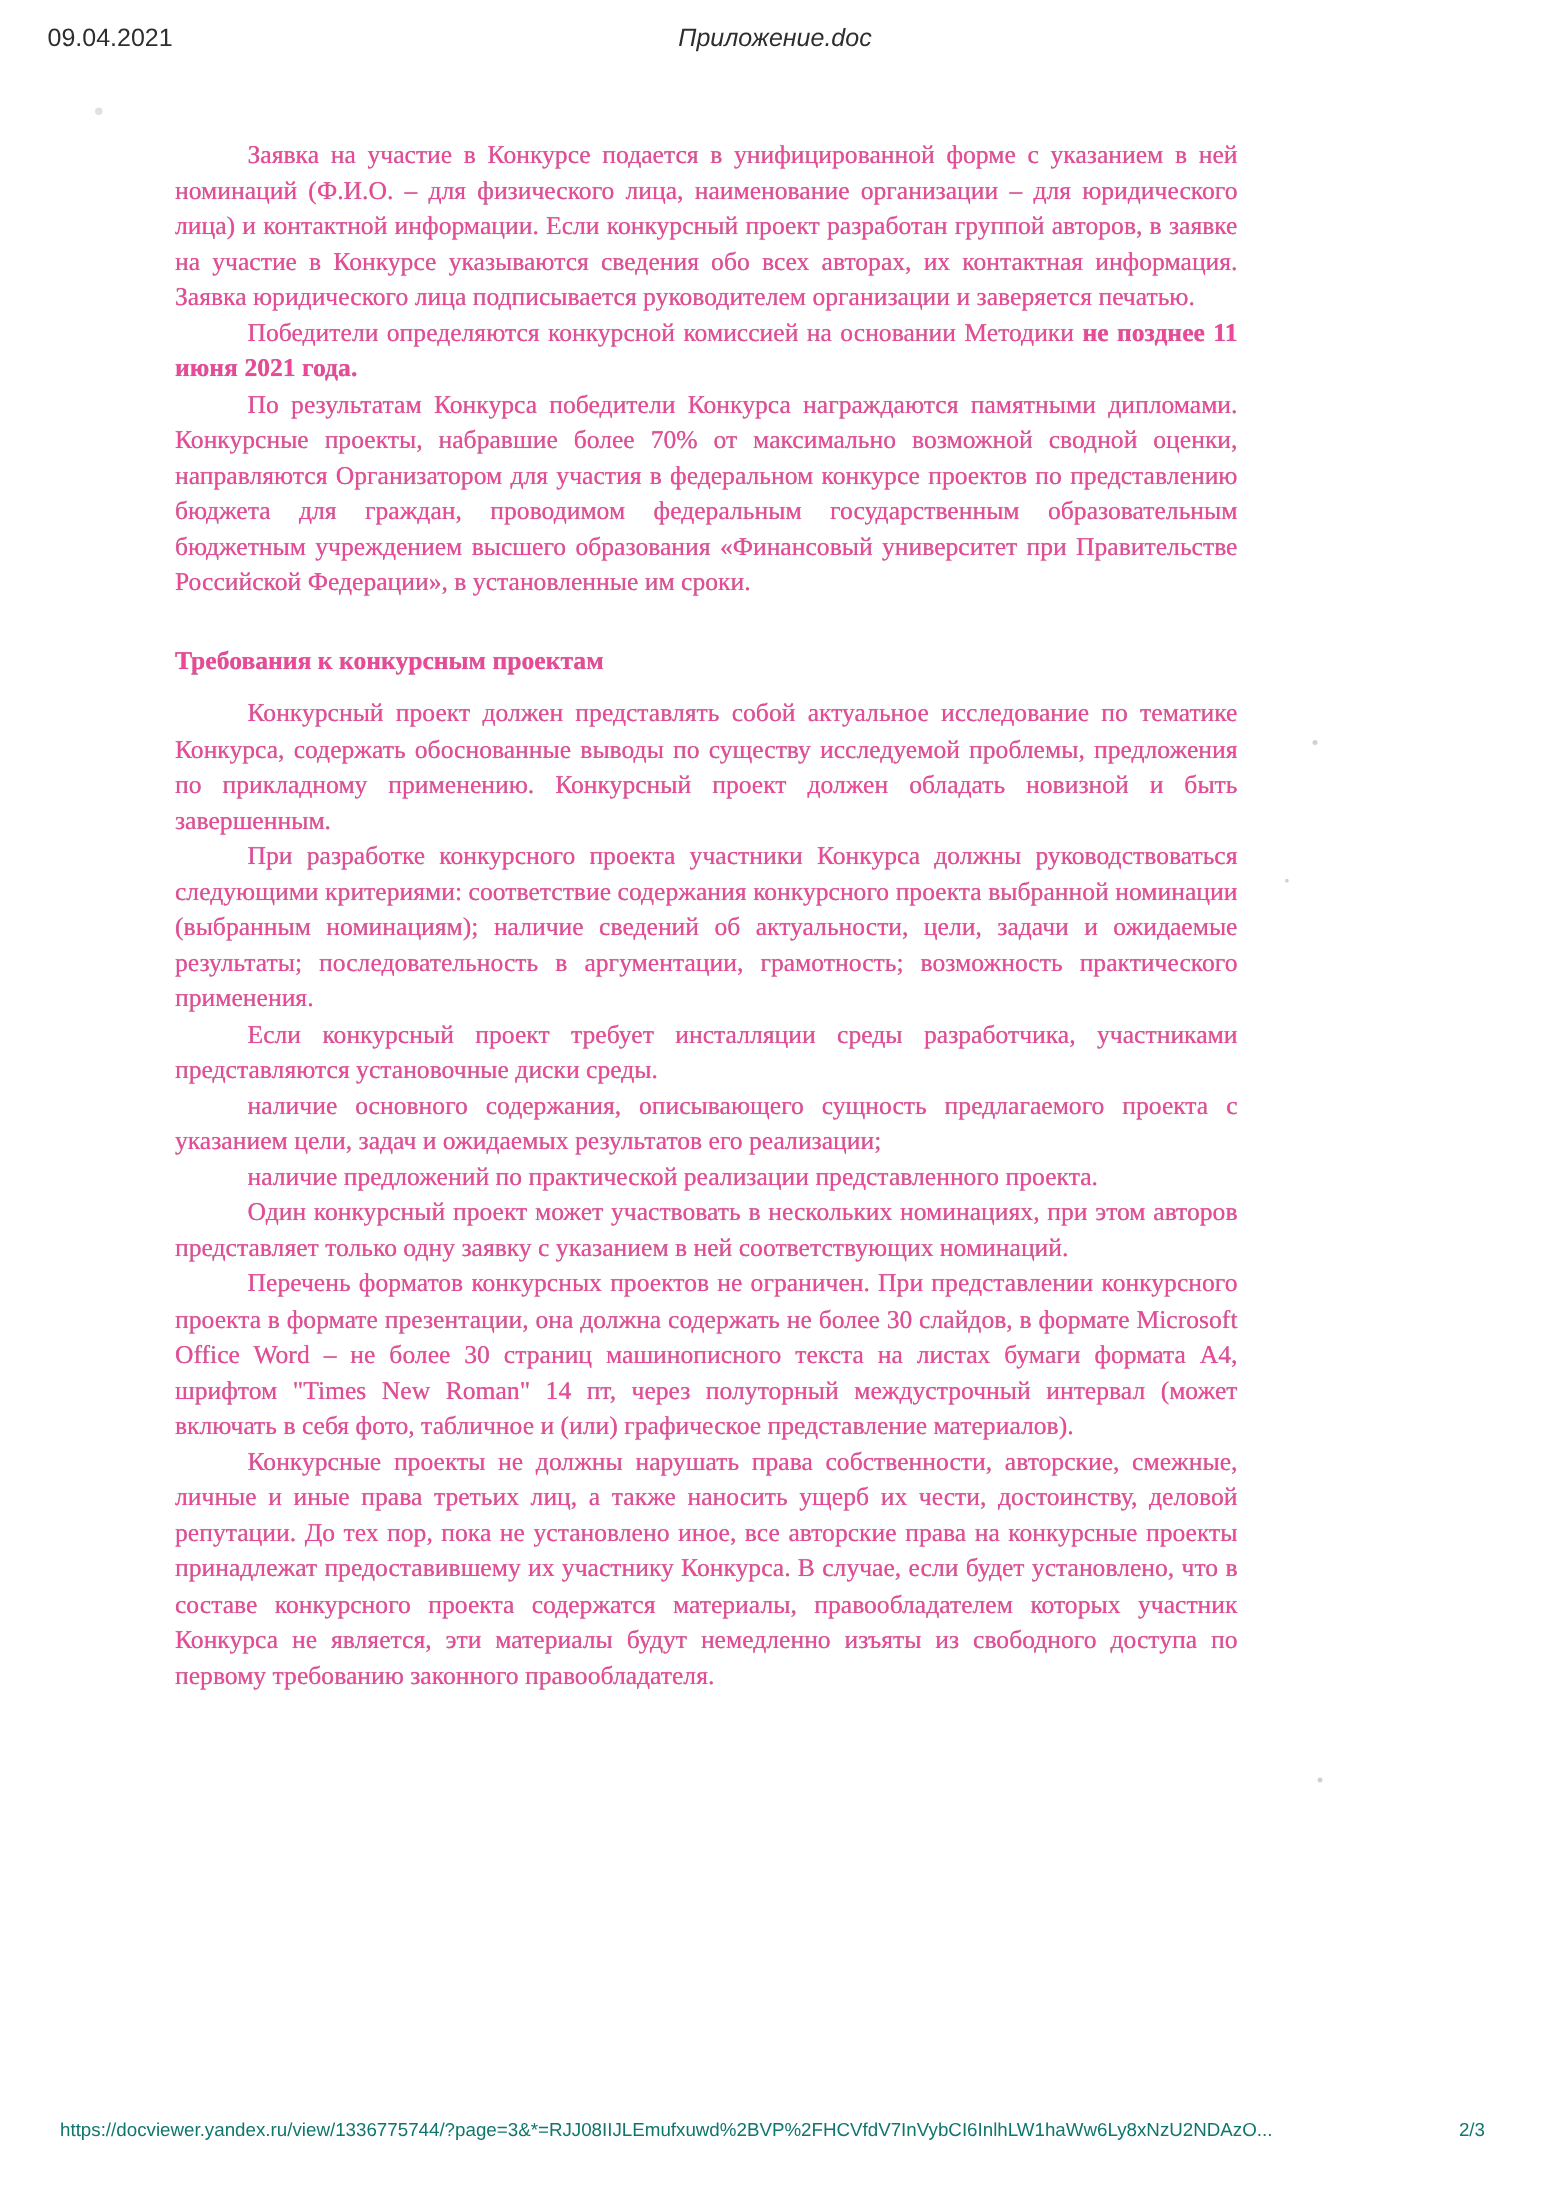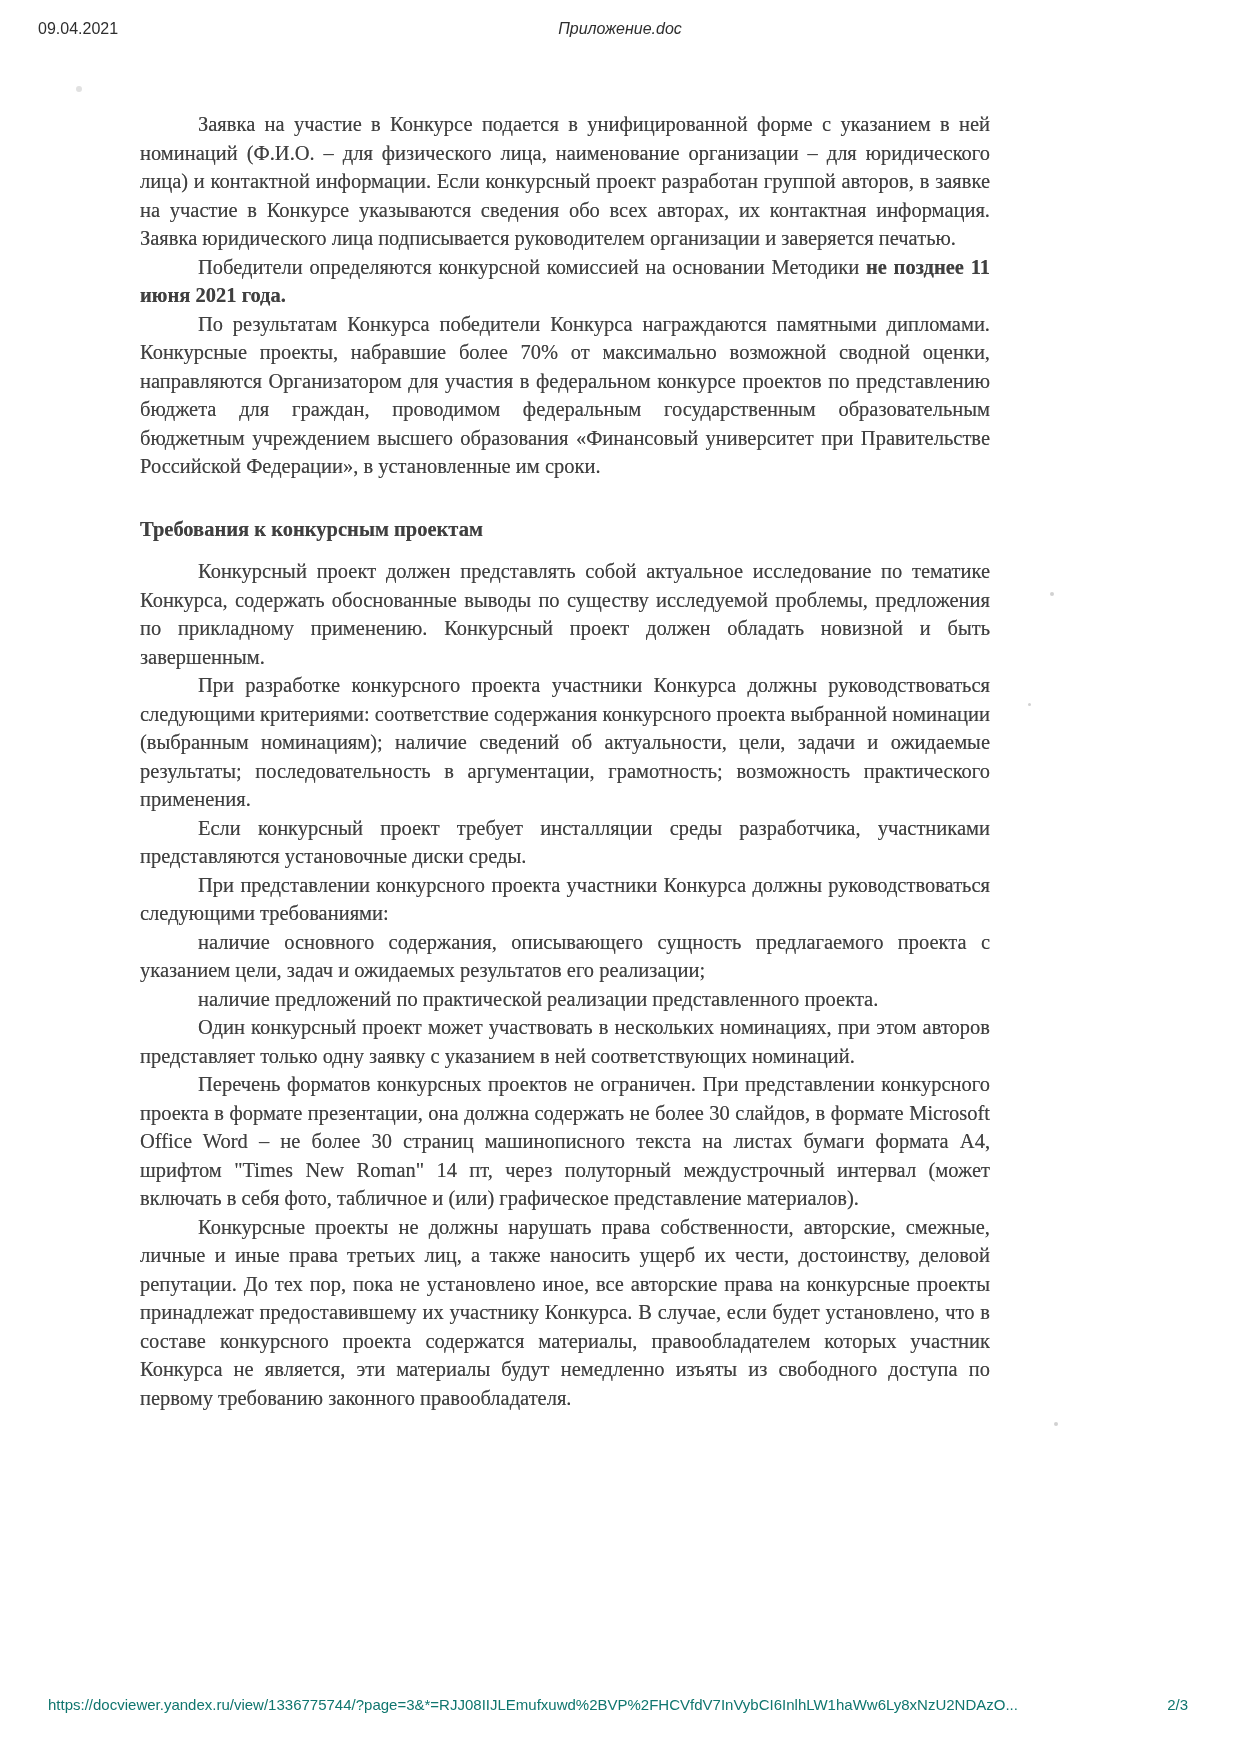--- a/index.html
+++ b/index.html
@@ -12,42 +12,42 @@
     overflow: hidden;
     font-family: "Liberation Serif", serif;
   }
   .print-header {
     position: absolute;
     top: 20px;
     left: 0;
     width: 100%;
     height: 24px;
     font-family: "Liberation Sans", sans-serif;
-    font-size: 16px;
+    font-size: 20px;
     color: #2e2e2e;
   }
   .hdr-date {
     position: absolute;
     left: 38px;
     top: 0;
   }
   .hdr-title {
     display: block;
     width: 100%;
     text-align: center;
     font-style: italic;
   }
   .doc-body {
     position: absolute;
     top: 110px;
     left: 140px;
     width: 850px;
     font-size: 20.5px;
     line-height: 28.5px;
-    color: #404040;
+    color: #ec4899;
     text-align: justify;
     text-shadow: 0 0 0.6px rgba(45,45,45,0.55);
   }
   .para {
     margin: 0;
     text-indent: 58px;
   }
   .para.gap-before { }
   .para.heading {
     font-weight: bold;
@@ -89,21 +89,20 @@
 </div>
 
 <div class="doc-body" id="doc-body">
     <p class="para"><span>Заявка на участие в Конкурсе подается в унифицированной форме с указанием в ней номинаций (Ф.И.О. – для физического лица, наименование организации – для юридического лица) и контактной информации. Если конкурсный проект разработан группой авторов, в заявке на участие в Конкурсе указываются сведения обо всех авторах, их контактная информация. Заявка юридического лица подписывается руководителем организации и заверяется печатью.</span></p>
     <p class="para gap-before"><span>Победители определяются конкурсной комиссией на основании Методики </span><span class="bold">не позднее 11 июня 2021 года.</span></p>
     <p class="para gap-before"><span>По результатам Конкурса победители Конкурса награждаются памятными дипломами. Конкурсные проекты, набравшие более 70% от максимально возможной сводной оценки, направляются Организатором для участия в федеральном конкурсе проектов по представлению бюджета для граждан, проводимом федеральным государственным образовательным бюджетным учреждением высшего образования «Финансовый университет при Правительстве Российской Федерации», в установленные им сроки.</span></p>
     <p class="para heading"><span>Требования к конкурсным проектам</span></p>
     <p class="para"><span>Конкурсный проект должен представлять собой актуальное исследование по тематике Конкурса, содержать обоснованные выводы по существу исследуемой проблемы, предложения по прикладному применению. Конкурсный проект должен обладать новизной и быть завершенным.</span></p>
     <p class="para gap-before"><span>При разработке конкурсного проекта участники Конкурса должны руководствоваться следующими критериями: соответствие содержания конкурсного проекта выбранной номинации (выбранным номинациям); наличие сведений об актуальности, цели, задачи и ожидаемые результаты; последовательность в аргументации, грамотность; возможность практического применения.</span></p>
     <p class="para"><span>Если конкурсный проект требует инсталляции среды разработчика, участниками представляются установочные диски среды.</span></p>
-    <p class="para"><span>При представлении конкурсного проекта участники Конкурса должны руководствоваться следующими требованиями:</span></p>
     <p class="para"><span>наличие основного содержания, описывающего сущность предлагаемого проекта с указанием цели, задач и ожидаемых результатов его реализации;</span></p>
     <p class="para"><span>наличие предложений по практической реализации представленного проекта.</span></p>
     <p class="para"><span>Один конкурсный проект может участвовать в нескольких номинациях, при этом авторов представляет только одну заявку с указанием в ней соответствующих номинаций.</span></p>
     <p class="para"><span>Перечень форматов конкурсных проектов не ограничен. При представлении конкурсного проекта в формате презентации, она должна содержать не более 30 слайдов, в формате Microsoft Office Word – не более 30 страниц машинописного текста на листах бумаги формата А4, шрифтом "Times New Roman" 14 пт, через полуторный междустрочный интервал (может включать в себя фото, табличное и (или) графическое представление материалов).</span></p>
     <p class="para gap-before"><span>Конкурсные проекты не должны нарушать права собственности, авторские, смежные, личные и иные права третьих лиц, а также наносить ущерб их чести, достоинству, деловой репутации. До тех пор, пока не установлено иное, все авторские права на конкурсные проекты принадлежат предоставившему их участнику Конкурса. В случае, если будет установлено, что в составе конкурсного проекта содержатся материалы, правообладателем которых участник Конкурса не является, эти материалы будут немедленно изъяты из свободного доступа по первому требованию законного правообладателя.</span></p>
   </div>
 
 <div class="print-footer">
   <span>https://docviewer.yandex.ru/view/1336775744/?page=3&amp;*=RJJ08IIJLEmufxuwd%2BVP%2FHCVfdV7InVybCI6InlhLW1haWw6Ly8xNzU2NDAzO...</span>
   <span>2/3</span>

